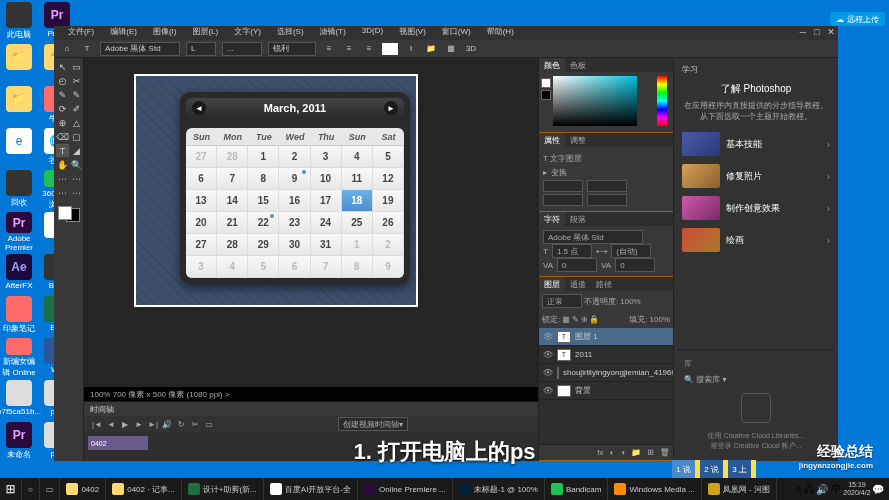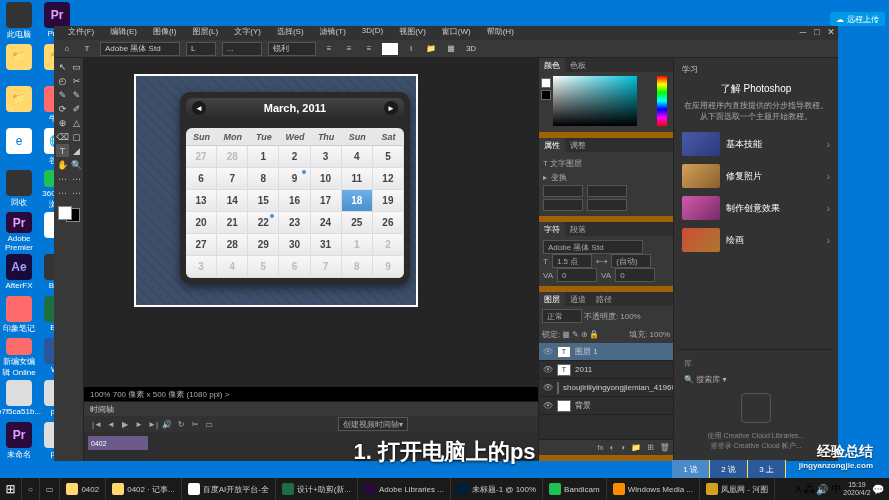--- a/index.html
+++ b/index.html
@@ -51,21 +51,21 @@
 .cal-cell .dot{position:absolute;top:2px;right:4px;width:4px;height:4px;border-radius:50%;background:#4a90d0}
 
 .ps-status{height:14px;background:#000000;color:#aaa;font-size:8px;display:flex;align-items:center;padding:0 6px}
 .ps-timeline{height:60px;background:#2a2a2a;border-top:1px solid #1a1a1a;display:flex;flex-direction:column}
 .tl-head{height:14px;background:#383838;color:#ccc;font-size:8px;display:flex;align-items:center;padding:0 6px}
 .tl-ctrl{height:16px;background:#323232;display:flex;align-items:center;gap:4px;padding:0 8px;color:#aaa;font-size:8px}
 .tl-btn{width:10px;height:10px;display:flex;align-items:center;justify-content:center;cursor:pointer}
 
 .ps-right{width:300px;background:#383838;display:flex}
 .ps-panels{width:135px;display:flex;flex-direction:column;border-left:1px solid #222}
-.panel{background:#383838;border-bottom:6px solid #a16207}
+.panel{background:#383838;border-bottom:1px solid #a16207}
 .panel-tabs{height:14px;display:flex;background:#2e2e2e;font-size:8px;color:#aaa}
 .panel-tabs span{padding:0 5px;display:flex;align-items:center;cursor:pointer}
 .panel-tabs span.active{background:#383838;color:#fff}
 .color-panel{height:60px;position:relative}
 .color-field{position:absolute;left:14px;top:4px;width:84px;height:50px;background:linear-gradient(to right,#fff,#00bfd8);background-image:linear-gradient(to bottom,transparent,#000),linear-gradient(to right,#fff,#00bfd8)}
 .hue-strip{position:absolute;right:6px;top:4px;width:10px;height:50px;background:linear-gradient(red,yellow,lime,cyan,blue,magenta,red)}
 .color-chip{position:absolute;left:2px;top:6px;width:10px;height:10px;background:#fff;border:1px solid #666}
 .color-chip2{position:absolute;left:2px;top:18px;width:10px;height:10px;background:#000;border:1px solid #666}
 
 .props-panel{padding:4px;color:#aaa;font-size:8px}
@@ -101,21 +101,21 @@
 .subtitle{position:absolute;left:50%;bottom:33px;transform:translateX(-50%);color:#fff;font-size:22px;font-weight:700;text-shadow:0 1px 3px rgba(0,0,0,.8)}
 .watermark{position:absolute;right:16px;bottom:30px;color:#fff;font-size:14px;font-weight:bold;text-shadow:0 1px 2px rgba(0,0,0,.6);text-align:right}
 .watermark .sub{font-size:8px;font-weight:bold;opacity:.9}
 
 .taskbar{position:absolute;left:0;bottom:0;width:100%;height:22px;background:#1a1a1a;display:flex;align-items:center}
 .tb-item{height:22px;padding:0 6px;display:flex;align-items:center;gap:3px;color:#ccc;font-size:8px;cursor:pointer;border-right:1px solid #333}
 .tb-item .ic{width:12px;height:12px;border-radius:2px}
 .tb-start{width:22px;justify-content:center;font-size:12px;color:#fff}
 .tb-right{margin-left:auto;display:flex;align-items:center;gap:2px;padding-right:4px}
 .tb-page{position:absolute;left:672px;bottom:22px;height:18px;display:flex;background:#2a5a9a}
-.tb-page div{width:38px;display:flex;align-items:center;justify-content:center;color:#fff;font-size:8px;border-right:1px solid #fde047}
+.tb-page div{width:28px;display:flex;align-items:center;justify-content:center;color:#fff;font-size:8px;border-right:5px solid #fde047}
 .tb-page div.active{background:#4a8aca}
 </style>
 </head>
 <body>
 
 <div class="desktop">
   <div class="d-icons" id="desktop-icons">
       <div class="d-col">
         <div class="d-icon">
           <div class="ic ic-pc"></div>
@@ -549,30 +549,30 @@
     <div class="tb-item">
         <div class="ic" style="background:#ffd970"></div>
         <span>0402</span>
       </div>
     <div id="tb-items" style="display:flex">
         <div class="tb-item">
           <div class="ic" style="background:#ffd970"></div>
           <span>0402 · 记事...</span>
         </div>
         <div class="tb-item">
+          <div class="ic" style="background:#1d6f42"></div>
+          <span>设计+助剪(新...</span>
+        </div>
+        <div class="tb-item">
           <div class="ic" style="background:#fff"></div>
           <span>百度AI开放平台-全</span>
         </div>
         <div class="tb-item">
-          <div class="ic" style="background:#1d6f42"></div>
-          <span>设计+助剪(新...</span>
-        </div>
-        <div class="tb-item">
           <div class="ic" style="background:#2a0a3a"></div>
-          <span>Adobe Libraries ...</span>
+          <span>Online Premiere ...</span>
         </div>
         <div class="tb-item">
           <div class="ic" style="background:#001e36"></div>
           <span>未标题-1 @ 100%</span>
         </div>
         <div class="tb-item">
           <div class="ic" style="background:#1fc153"></div>
           <span>Bandicam</span>
         </div>
         <div class="tb-item">

